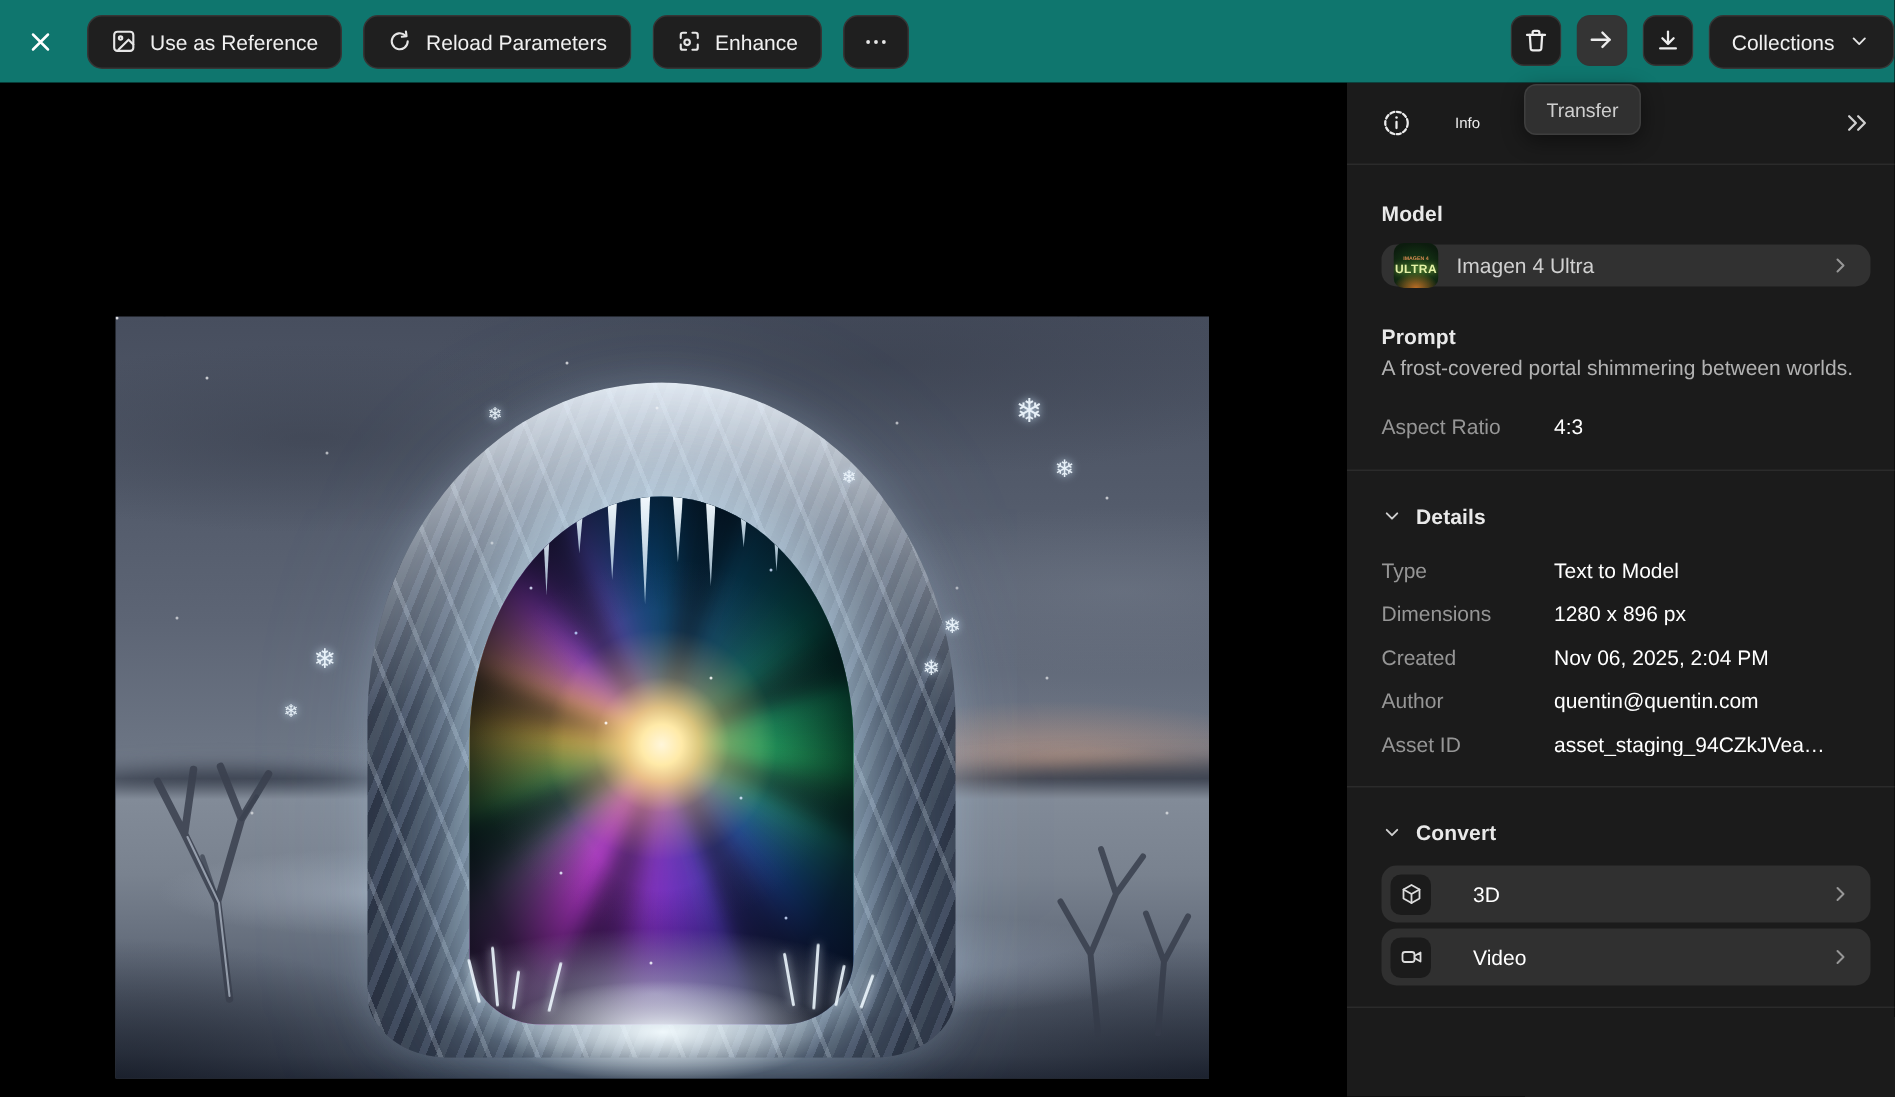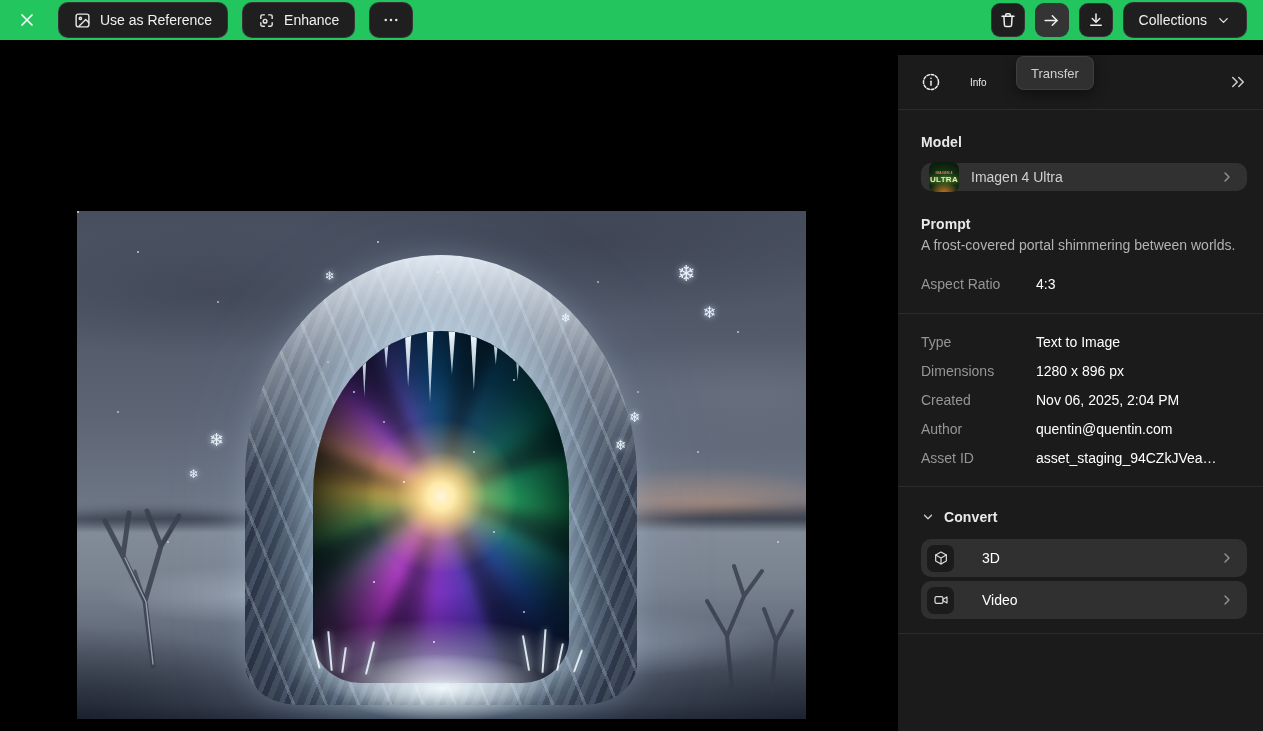--- a/index.html
+++ b/index.html
@@ -1,24 +1,24 @@
 <!DOCTYPE html>
 <html><head>
 <meta charset="utf-8">
 <style>
   * { box-sizing: border-box; margin: 0; padding: 0; }
   html,body { width:1263px; height:731px; overflow:hidden; background:#000;
     font-family:"Liberation Sans","DejaVu Sans",sans-serif; }
   svg { display:block; }
 
   
-  .toolbar { position:absolute; left:0; top:0; width:1263px; height:40px;
-    background:#22c55e; display:flex; align-items:center; justify-content:space-between; z-index:20; }
+  .toolbar { position:absolute; left:0; top:0; width:1263px; height:55px;
+    background:#0f766e; display:flex; align-items:center; justify-content:space-between; z-index:20; }
   .tb-left { display:flex; align-items:center; gap:14px; padding-left:10px; }
-  .tb-right { display:flex; align-items:center; gap:10px; padding-right:16px; }
+  .tb-right { display:flex; gap:10px; }
   .icon-btn { width:34px; height:34px; border-radius:9px; display:flex; align-items:center;
     justify-content:center; color:#ededed; cursor:pointer; background:transparent; border:1px solid transparent; }
   .icon-btn.bordered { background:#1e1e1e; border:1px solid rgba(255,255,255,.10); }
   .icon-btn.hovered { background:#343434; }
   .tb-btn { height:36px; border-radius:10px; background:#1f1f1f; border:1px solid rgba(255,255,255,.10);
     display:flex; align-items:center; gap:9px; padding:0 15px; color:#f0f0f0; font-size:14px;
     font-weight:500; cursor:pointer; white-space:nowrap; }
   .tb-btn .bico { color:#e6e6e6; }
 
   
@@ -144,20 +144,29 @@
             <rect x="3" y="3" width="18" height="18" rx="3"></rect>
             <circle cx="9" cy="9" r="1.6"></circle>
             <path d="M21 15l-4.5-4.5L7 20"></path>
           </svg>
       </span>
       <span>Use as Reference</span>
     </div>
     <div class="tb-btn">
       <span class="bico">
         <svg width="17" height="17" viewBox="0 0 24 24" fill="none" stroke="currentColor" stroke-width="2" stroke-linecap="round" stroke-linejoin="round">
+            <path d="M19.5 12a7.5 7.5 0 1 1-2.2-5.3"></path>
+            <path d="M17.8 2.8l.6 4.4-4.4.6"></path>
+          </svg>
+      </span>
+      <span>Reload Parameters</span>
+    </div>
+    <div class="tb-btn">
+      <span class="bico">
+        <svg width="17" height="17" viewBox="0 0 24 24" fill="none" stroke="currentColor" stroke-width="2" stroke-linecap="round" stroke-linejoin="round">
             <path d="M4 9V6a2 2 0 0 1 2-2h3"></path>
             <path d="M15 4h3a2 2 0 0 1 2 2v3"></path>
             <path d="M20 15v3a2 2 0 0 1-2 2h-3"></path>
             <path d="M9 20H6a2 2 0 0 1-2-2v-3"></path>
             <circle cx="10" cy="13" r="2.6"></circle>
           </svg>
       </span>
       <span>Enhance</span>
     </div>
     <div class="tb-btn" style="padding:0 12px;">
@@ -318,23 +327,31 @@
 
     <div class="sec-heading" style="margin-top:25px;">Prompt</div>
     <div class="prompt-text">A frost-covered portal shimmering between worlds.</div>
     <div class="kv-row">
       <span class="kv-label">Aspect Ratio</span>
       <span class="kv-value">4:3</span>
     </div>
 
     <div class="divider"></div>
 
+    <div class="sec-toggle">
+      <span class="chev-down">
+        <svg width="14" height="14" viewBox="0 0 24 24" fill="none" stroke="currentColor" stroke-width="2.2" stroke-linecap="round" stroke-linejoin="round">
+            <path d="M6 9l6 6 6-6"></path>
+          </svg>
+      </span>
+      <span class="sec-heading">Details</span>
+    </div>
     <div class="kv-row">
       <span class="kv-label">Type</span>
-      <span class="kv-value">Text to Image</span>
+      <span class="kv-value">Text to Model</span>
     </div>
     <div class="kv-row tight">
       <span class="kv-label">Dimensions</span>
       <span class="kv-value">1280 x 896 px</span>
     </div>
     <div class="kv-row tight">
       <span class="kv-label">Created</span>
       <span class="kv-value">Nov 06, 2025, 2:04 PM</span>
     </div>
     <div class="kv-row tight">

